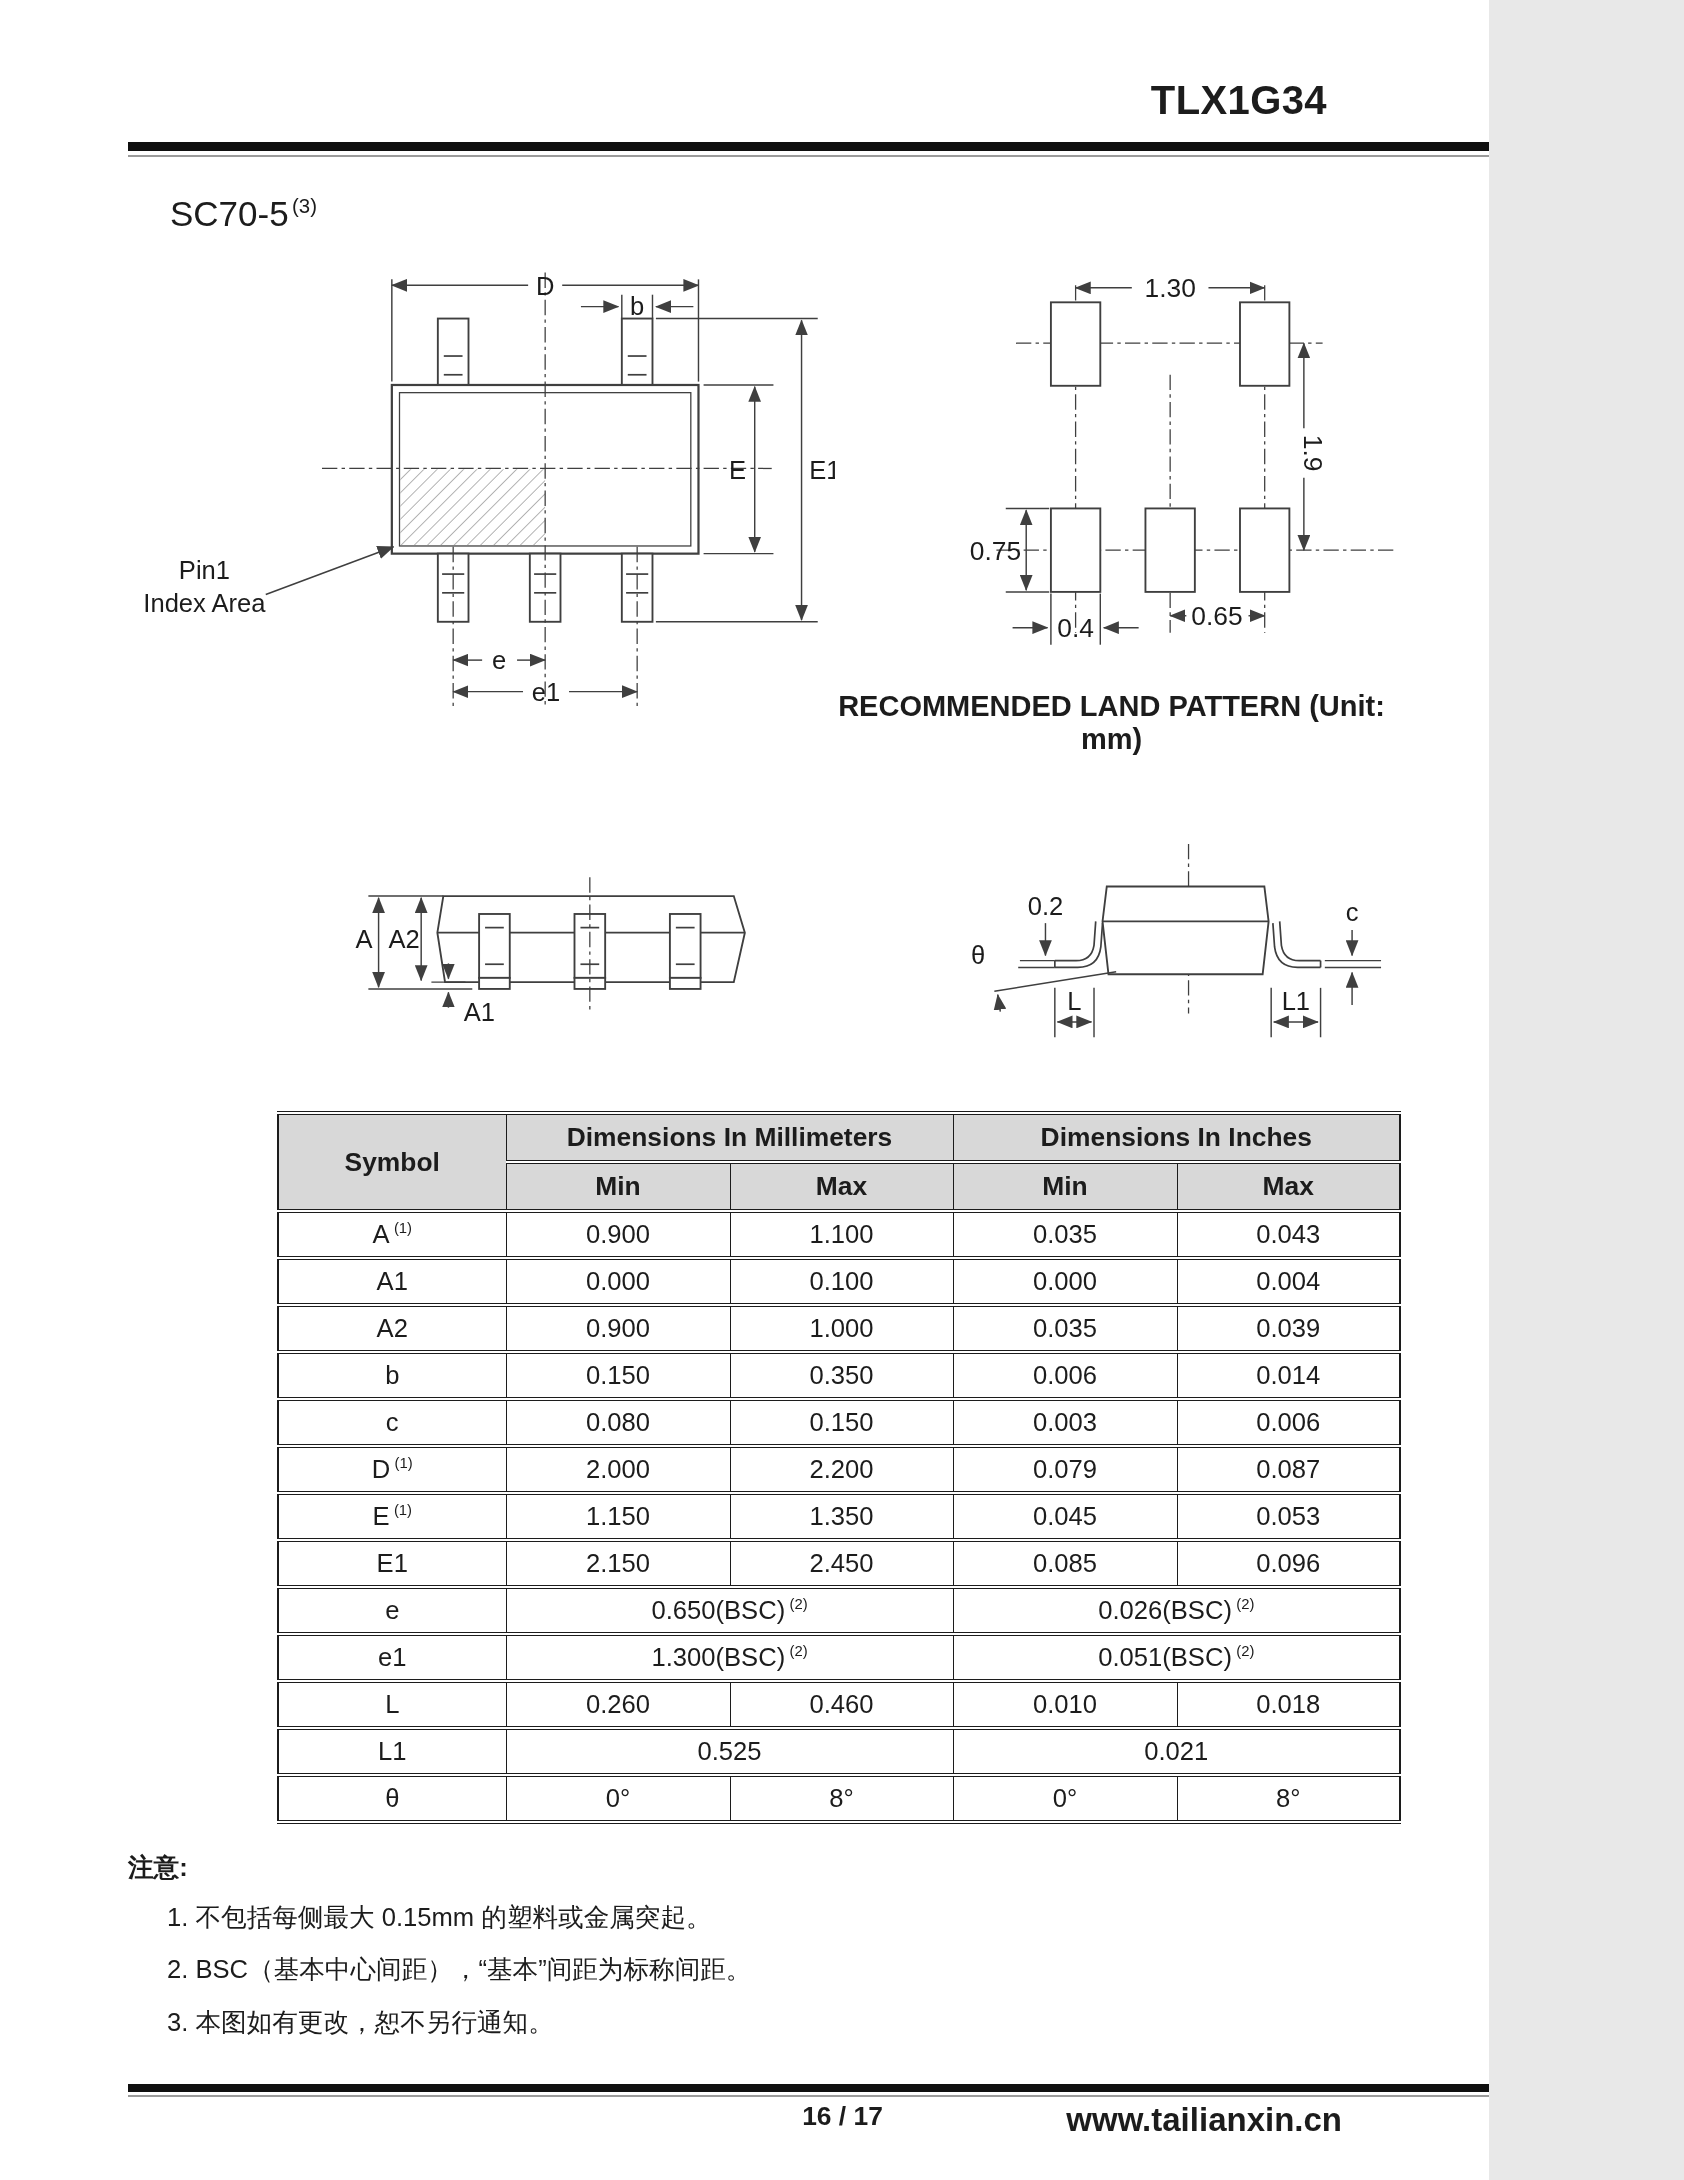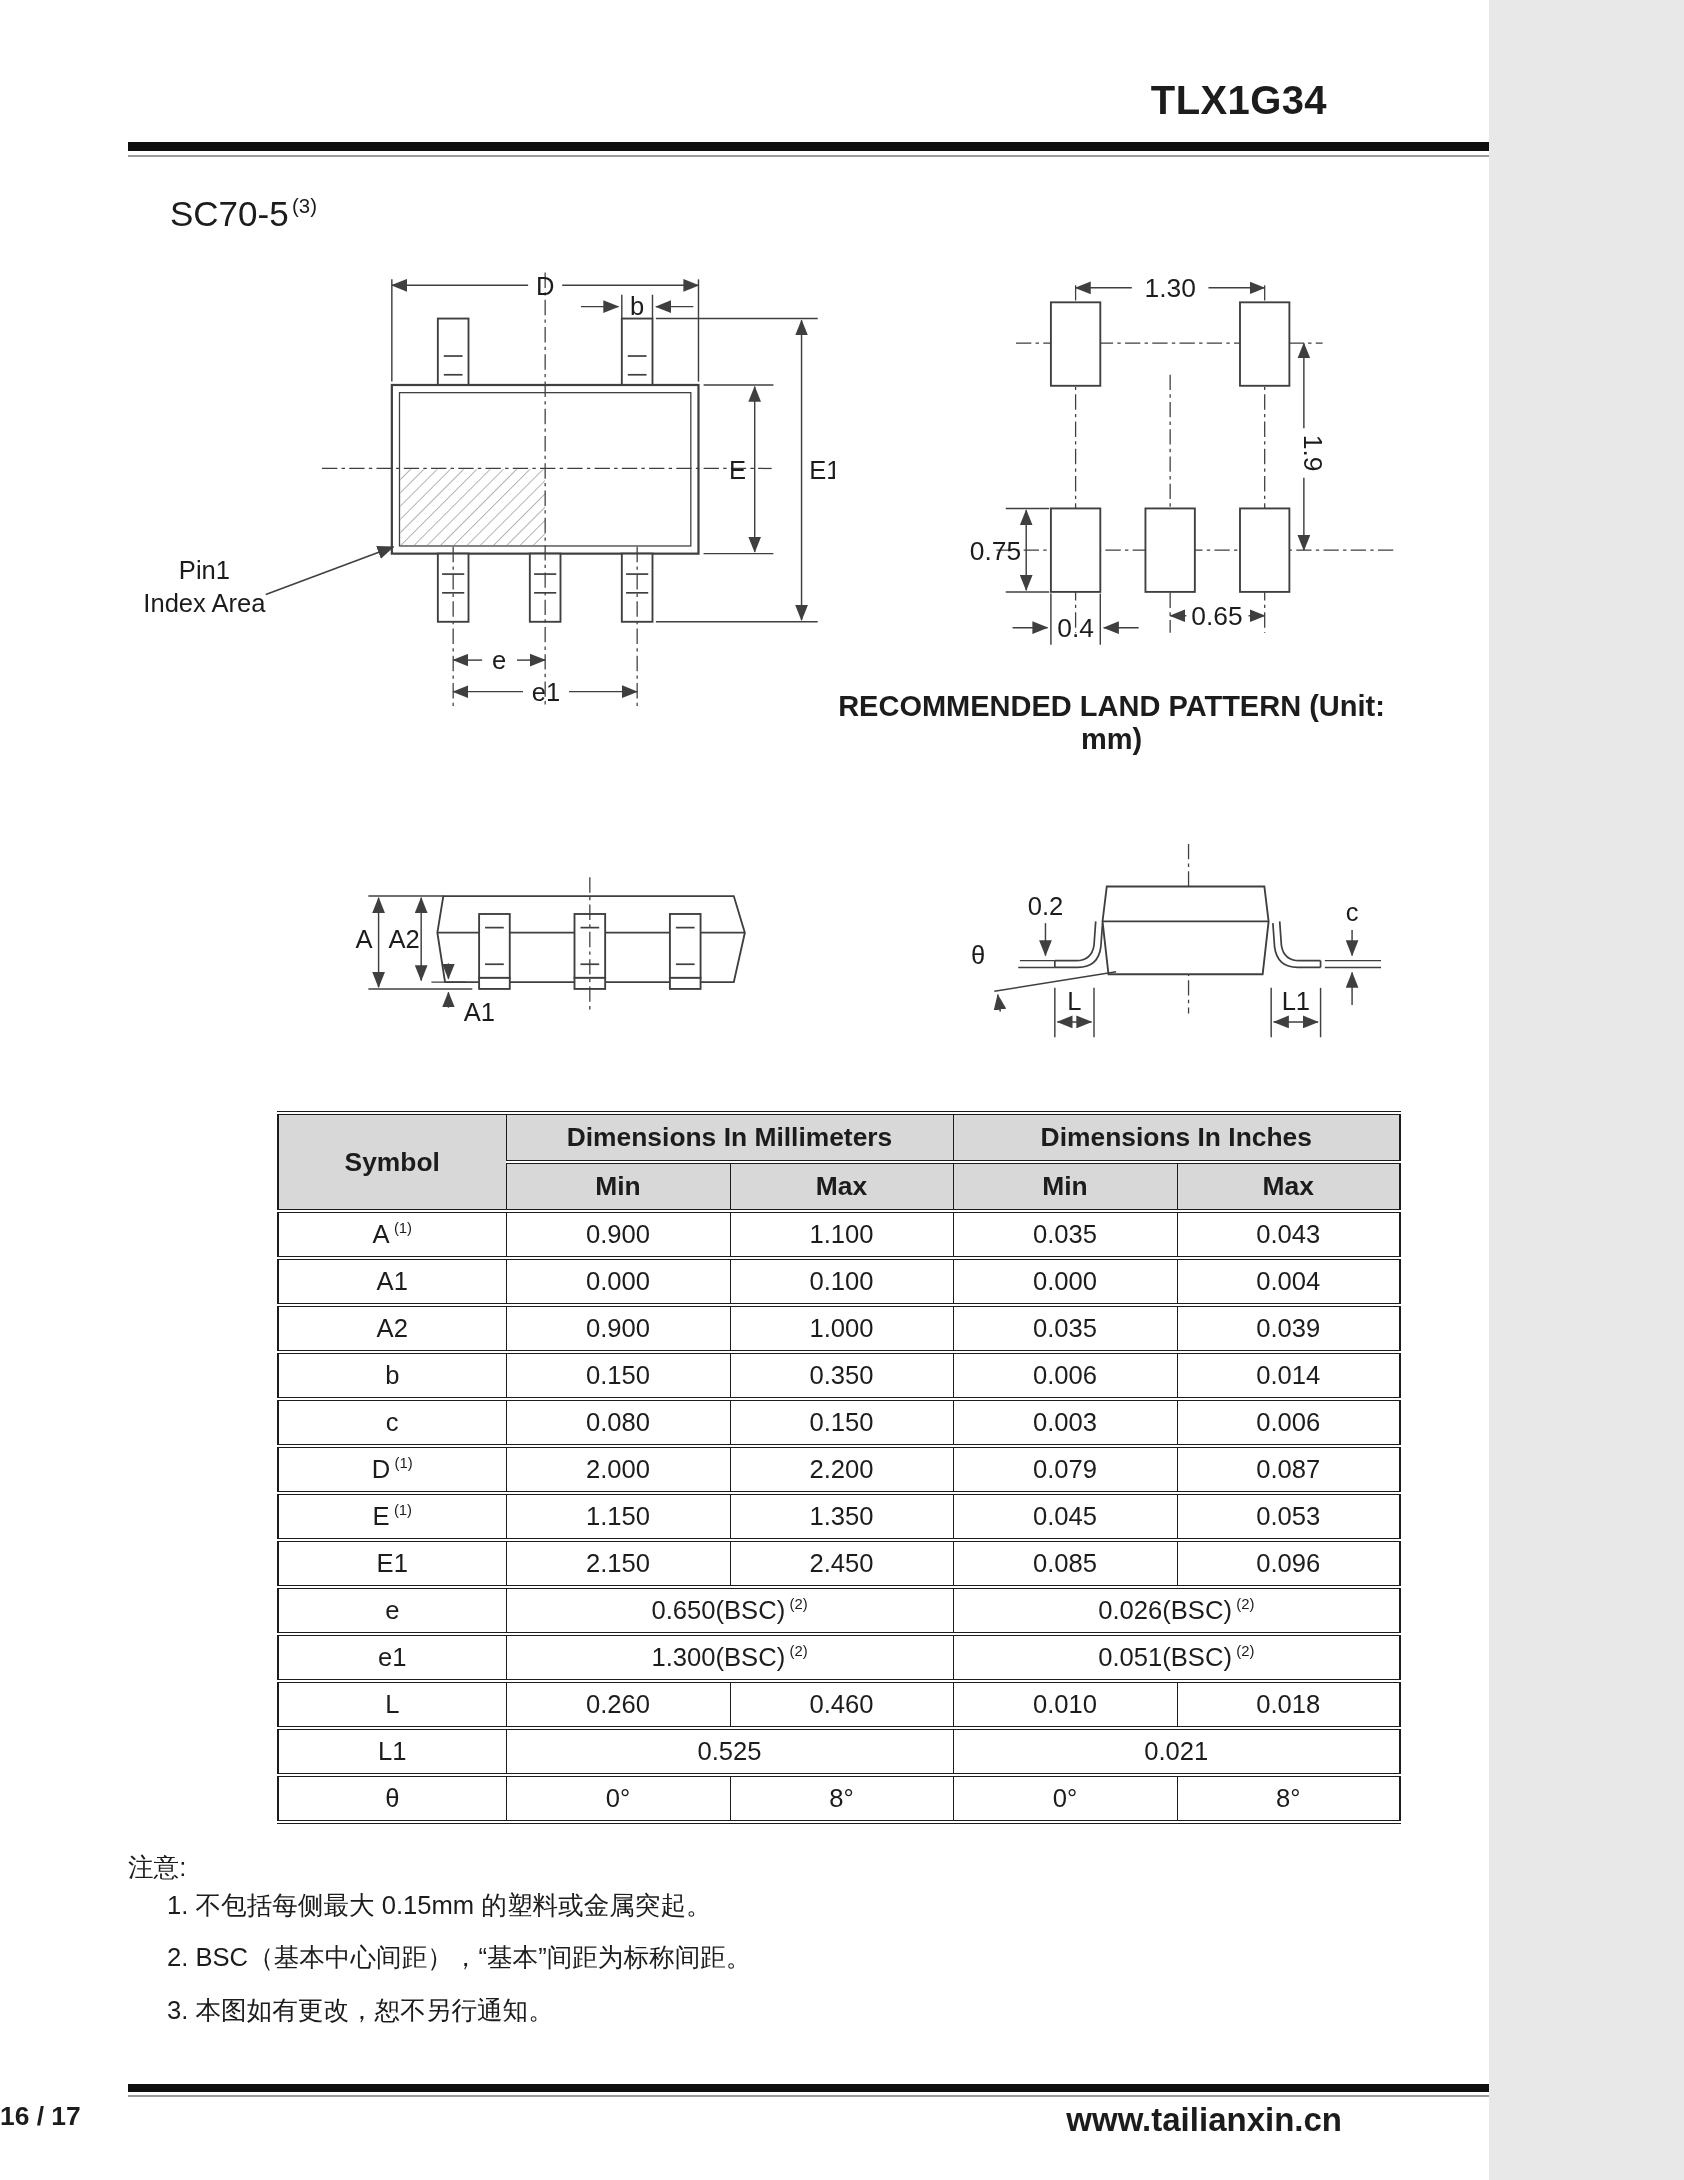--- a/index.html
+++ b/index.html
@@ -34,25 +34,25 @@
     text-align:center; padding:0; overflow:hidden;
   }
   .dims-table thead tr { height:49px; }
   .dims-table tbody tr { height:47px;padding-left:24px; }
   .dims-table th { background:#d8d8d8; font-weight:bold; font-size:26.4px; }
   .dims-table sup { font-size:0.58em; margin-left:4.3px; }
   .tbl-wrap { left:277px; top:1111px; }
 
   
   .notes { left:128px; top:1855px; font-size:25.6px; line-height:1.0; }
-  .notes .note-title { margin-bottom:12px; }
+  .notes .note-title { margin-bottom:24px;font-weight:bold; }
   .notes .note-item { margin-left:39px; margin-bottom:27px; }
 
   
-  .footer-page { left:0; width:1685px; top:2101px; 
+  .footer-page { left:0; width:1685px; top:2101px; text-align:center;
                  font-size:26.4px; font-weight:bold; }
   .footer-site { right:147px; top:2101px; font-size:33px; font-weight:bold; }
 </style>
 </head>
 <body>
 
 <div class="page">
 
   <div class="abs part-number">TLX1G34</div>
   <div class="abs rule-thick hdr-thick"></div>

